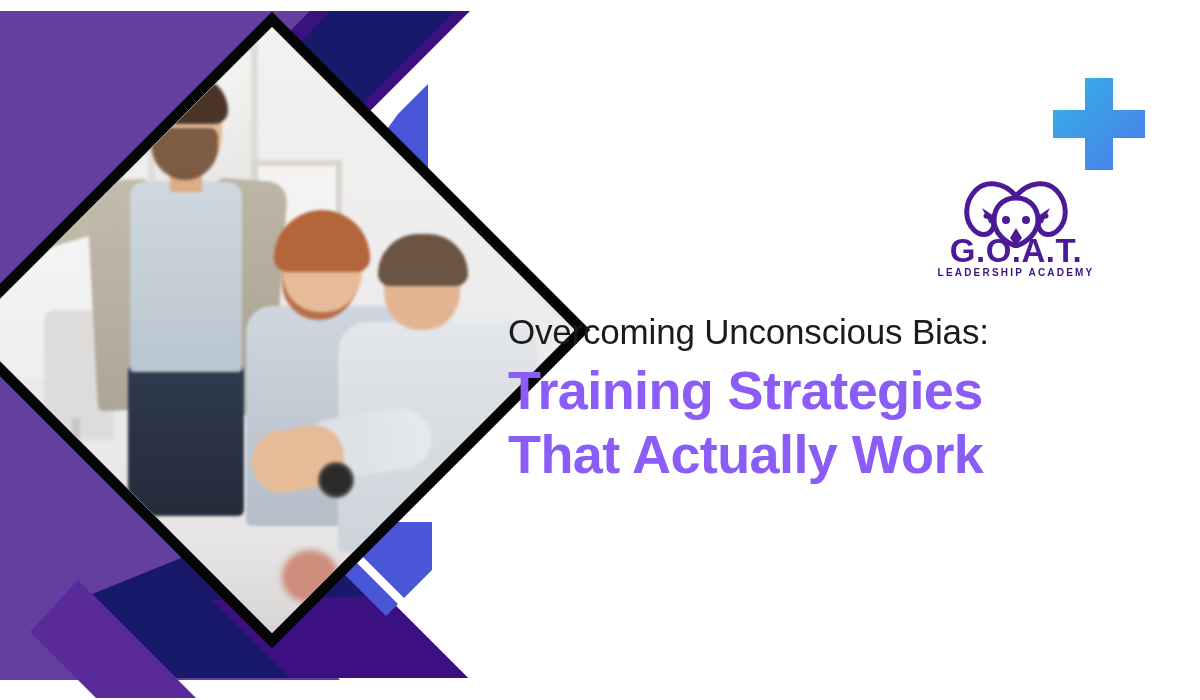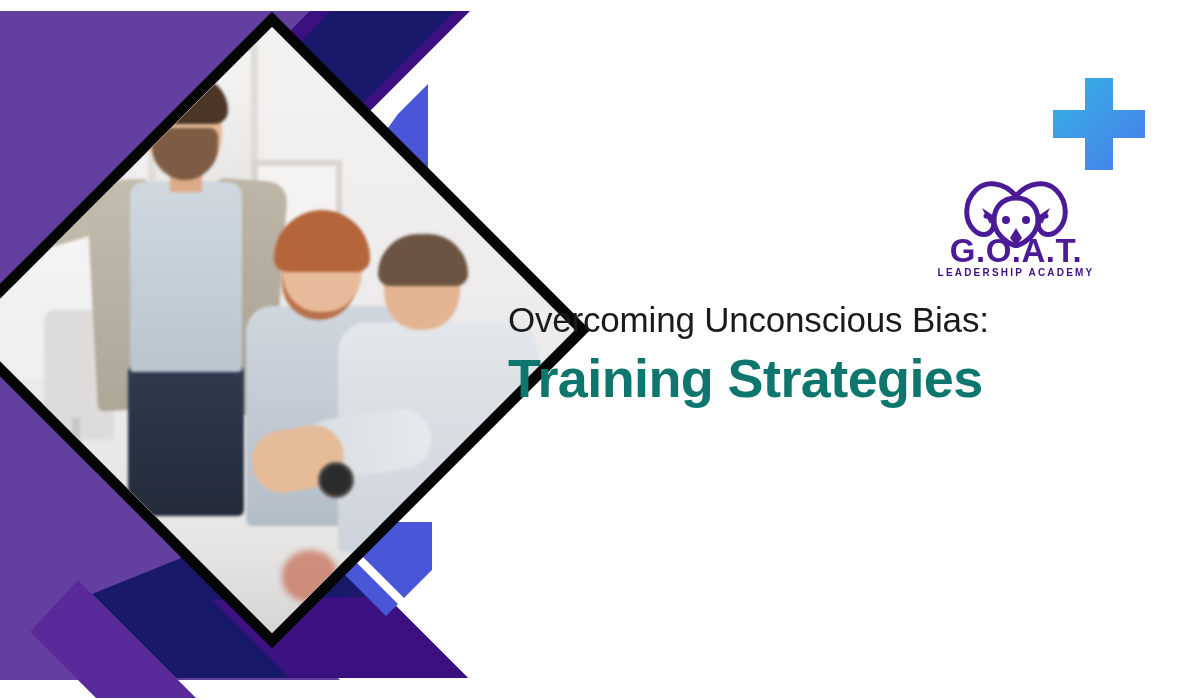--- a/index.html
+++ b/index.html
@@ -205,30 +205,30 @@
     top: 296px;
     width: 600px;
   }
   .kicker {
     font-family: "Liberation Sans", sans-serif;
     font-weight: 300;
     font-size: 35px;
     line-height: 1.12;
     letter-spacing: -0.2px;
     color: #1b1b1b;
-    margin: 4px 0 8px 0;
+    margin: 16px 0 8px 0;
     white-space: nowrap;
   }
   .headline {
     font-family: "Liberation Sans", sans-serif;
     font-weight: 700;
     font-size: 54px;
     line-height: 1.18;
     letter-spacing: -0.6px;
-    color: #0f766e;
+    color: #8b5cf6;
     margin: 0;
     white-space: nowrap;
   }
 
   
   .logo {
     position: absolute;
     left: 930px;
     top: 176px;
     width: 172px;
@@ -365,15 +365,16 @@
       <circle cx="96" cy="44" r="4" fill="#4B1A96"></circle>
       <path d="M86 52 L 80 62 L 86 70 L 92 62 Z" fill="#4B1A96"></path>
     </svg>
     <div class="logo-word">G.O.A.T.</div>
     <div class="logo-sub">LEADERSHIP ACADEMY</div>
   </div>
 
   <div class="text-block">
     <p class="kicker">Overcoming Unconscious Bias:</p>
     <p class="headline">Training Strategies</p>
+    <p class="headline">That Actually Work</p>
   </div>
 
 </div>
 
 </body></html>

